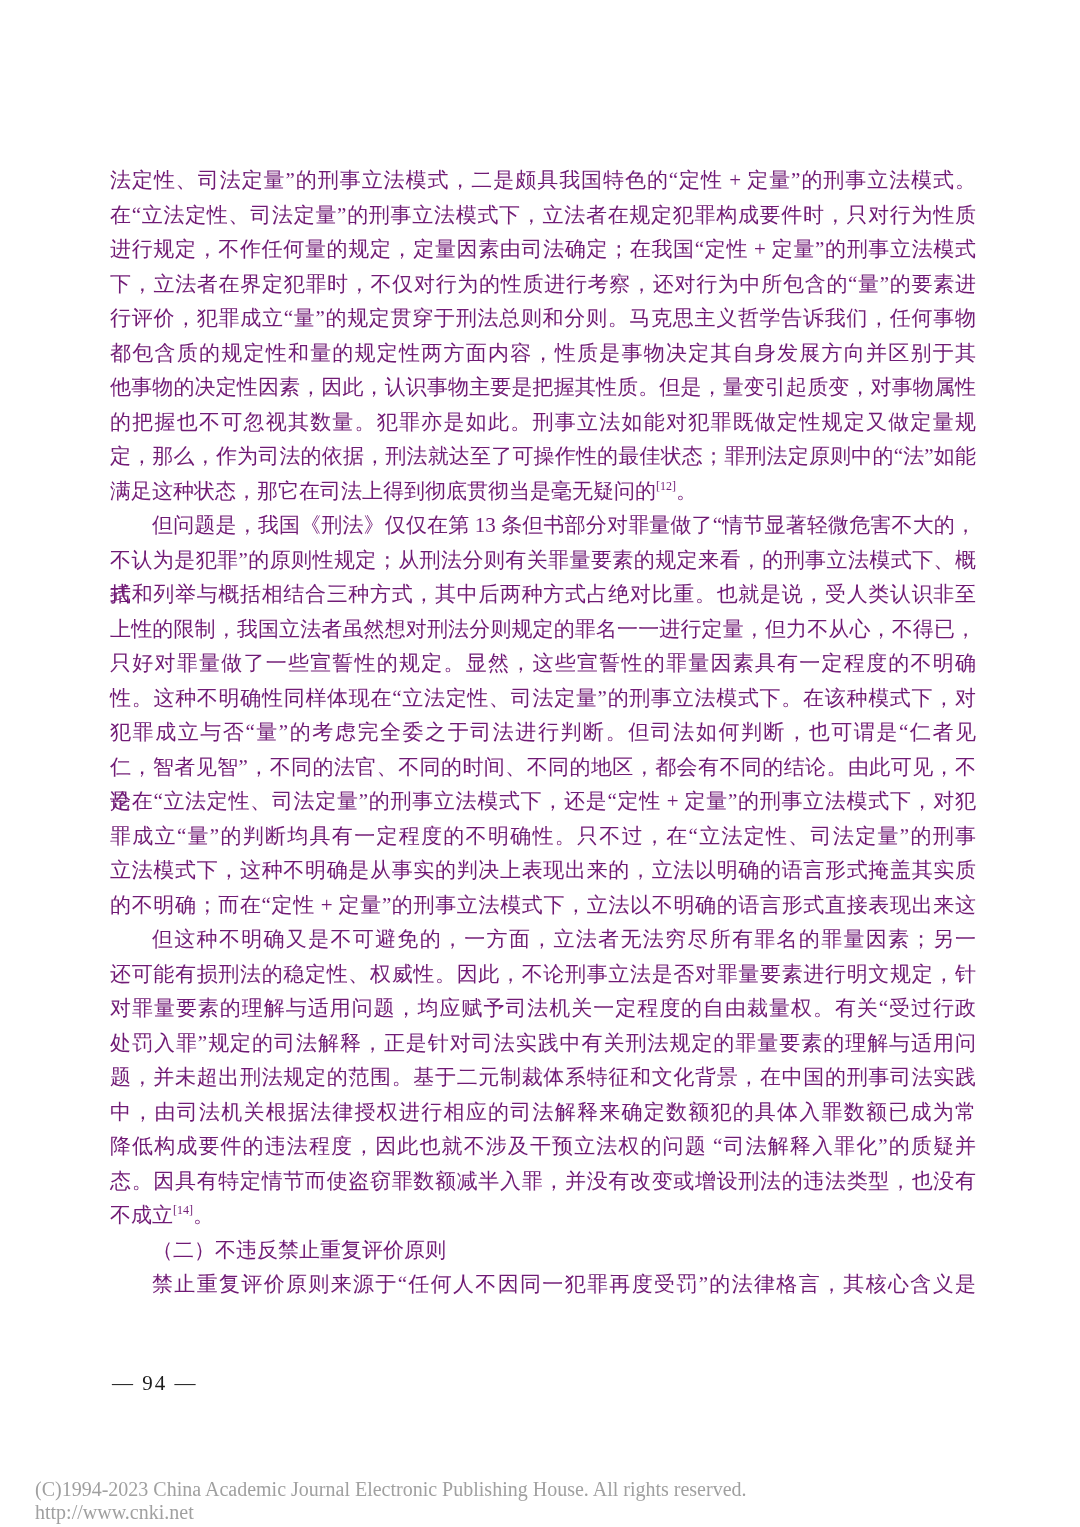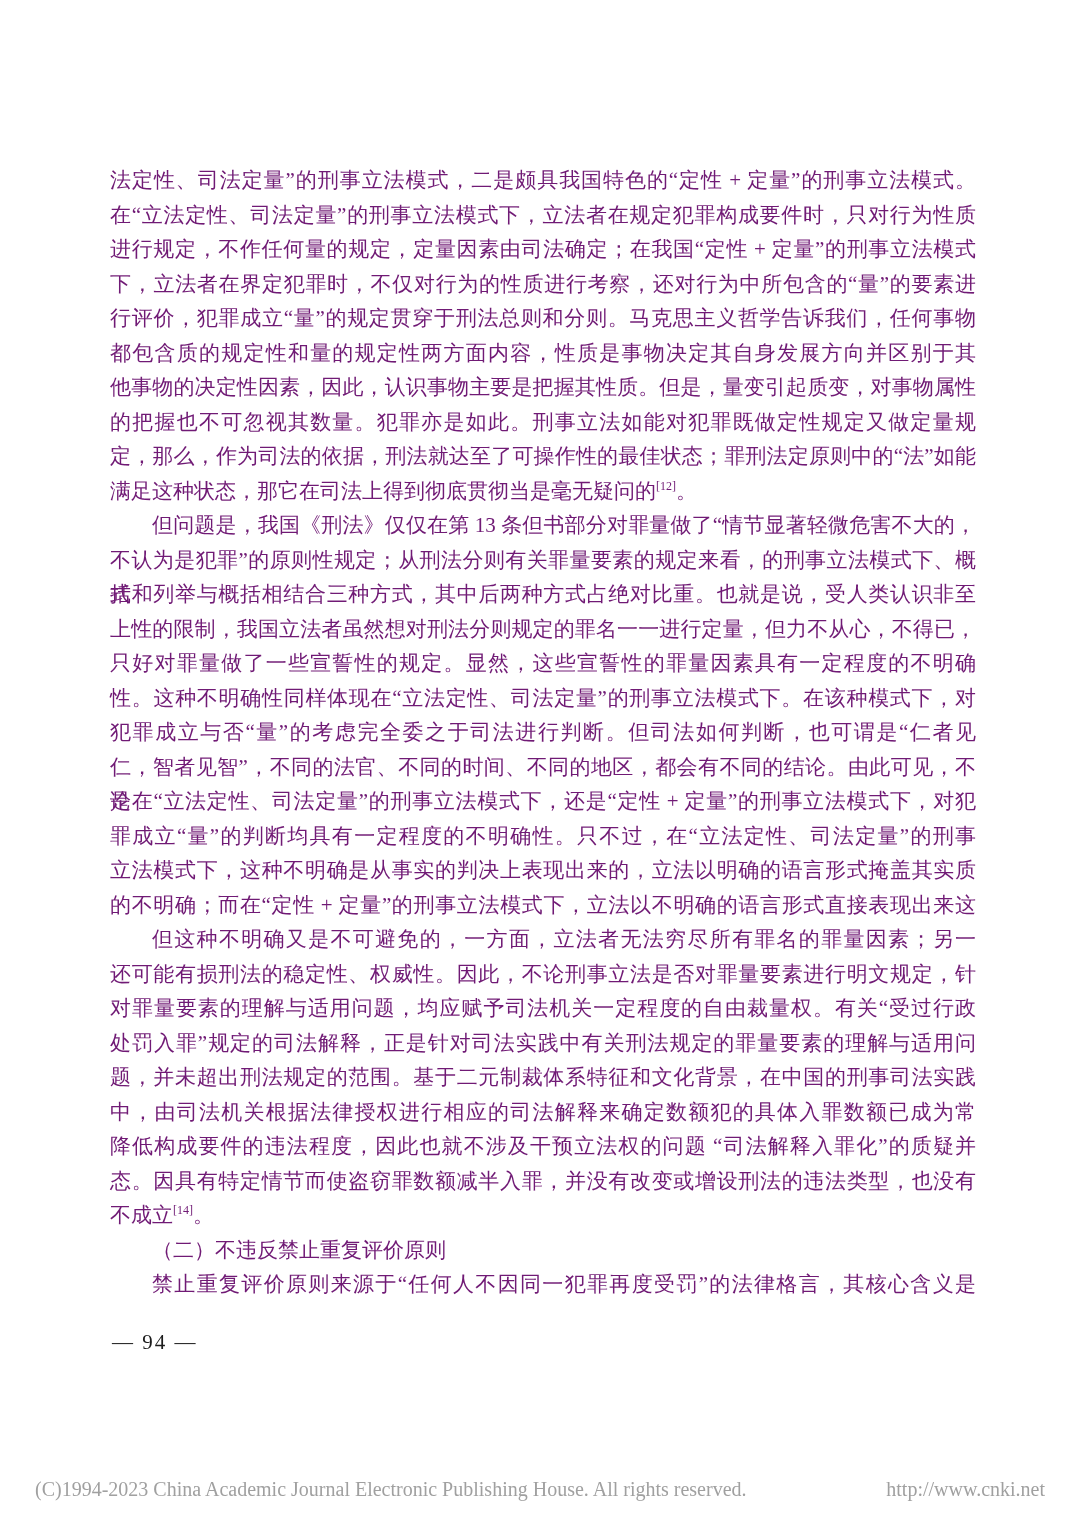--- a/index.html
+++ b/index.html
@@ -37,35 +37,36 @@
   .line.indent { text-indent: 2em; }
   sup.ref {
     font-size: 12px;
     line-height: 0;
     vertical-align: super;
     letter-spacing: 0;
   }
   .page-number {
     position: absolute;
     left: 112px;
-    top: 1330px;
+    top: 1371px;
     font-size: 21px;
     letter-spacing: 2px;
     color: #1c1c1c;
   }
   .footer {
     position: absolute;
     left: 35px;
     top: 1478px;
     width: 1010px;
     display: flex;
     justify-content: space-between;
     align-items: flex-start;
     font-size: 20px;
     color: #a0a0a0;
+    flex-direction: column;
   }
 </style>
 </head>
 <body>
 
 <div class="page">
 
   <div class="body-text">
       <div class="paragraph">
         <div class="line">法定性、司法定量”的刑事立法模式，二是颇具我国特色的“定性 + 定量”的刑事立法模式。</div>

